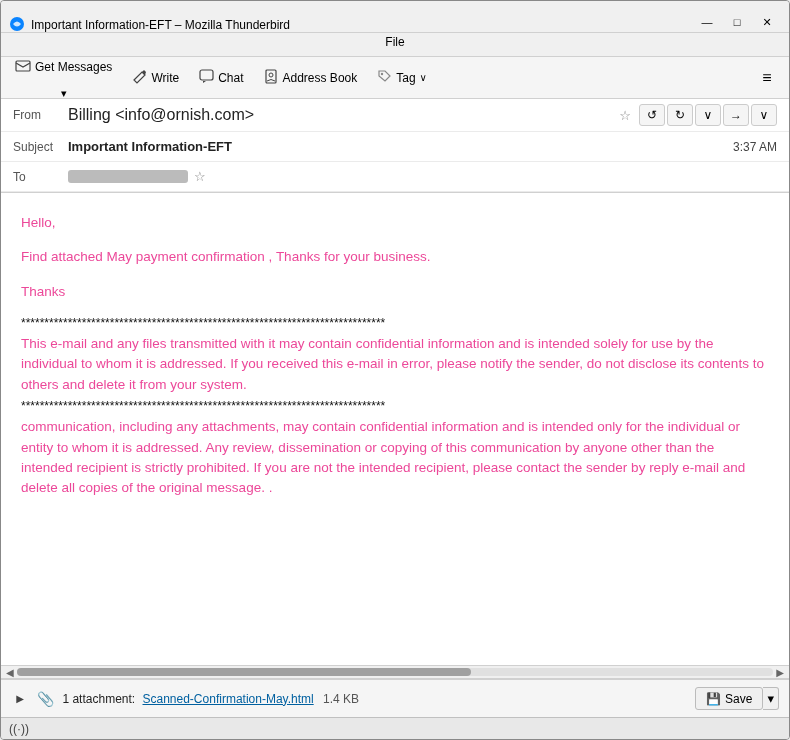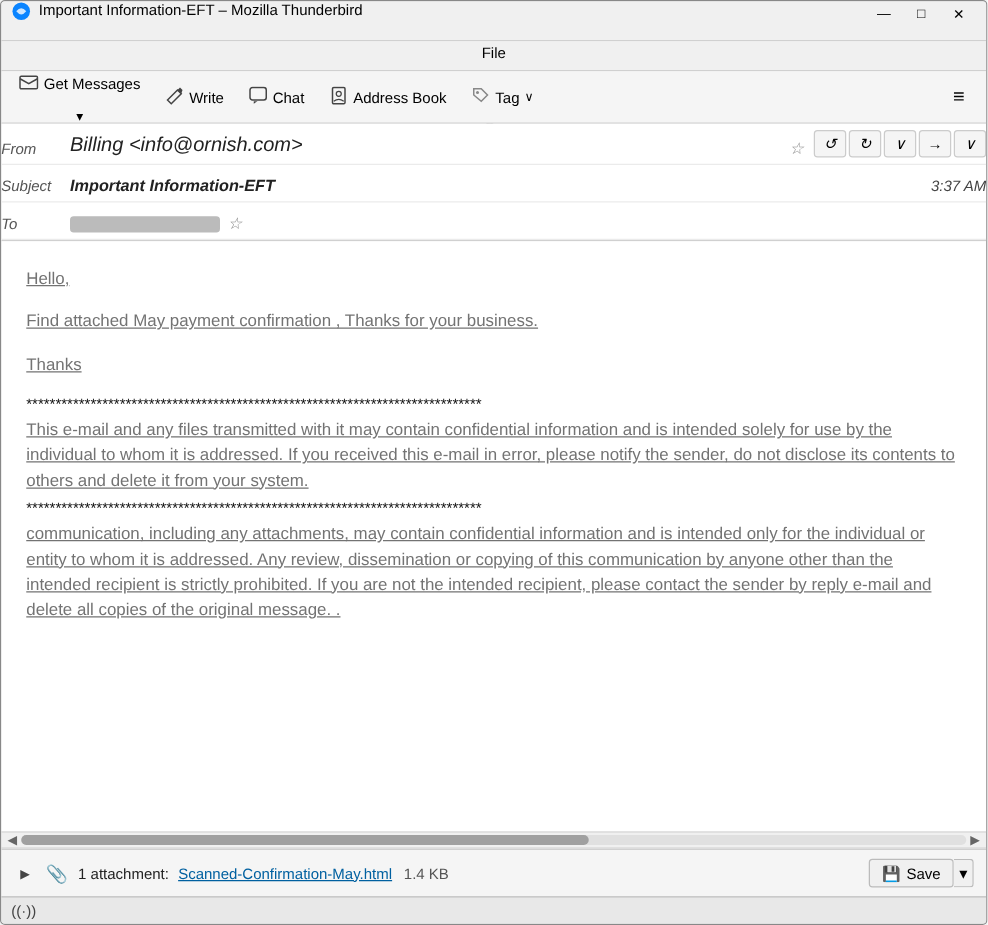--- a/index.html
+++ b/index.html
@@ -10,21 +10,21 @@
       width: 790px;
       height: 740px;
       overflow: hidden;
     }
 
     
     .titlebar {
       background: #f0f0f0;
       height: 32px;
       display: flex;
-      align-items: flex-start;
+      align-items: flex-end;
       padding: 0 8px;
       border-bottom: 1px solid #d0d0d0;
     }
     .titlebar-icon {
       width: 16px;
       height: 16px;
       margin-right: 6px;
       display: flex; align-items: center; justify-content: center;
     }
     .titlebar-title {
@@ -110,25 +110,24 @@
     }
 
     
     .email-header {
       background: #fff;
       border-bottom: 1px solid #d0d0d0;
       padding: 0;
     }
     .header-row {
       display: flex;
-      align-items: flex-end;
-      padding: 5px 0;
+      align-items: center;
+      padding: 5px 12px;
       border-bottom: 1px solid #ebebeb;
       min-height: 30px;
-      font-style: italic;
     }
     .header-label {
       color: #555;
       font-size: 12px;
       width: 55px;
       flex-shrink: 0;
     }
     .header-value {
       flex: 1;
       font-size: 16px;
@@ -177,23 +176,22 @@
       background: #fff;
       padding: 20px 20px 10px 20px;
       flex: 1;
       overflow-y: auto;
       position: relative;
       height: 440px;
     }
     .email-body p {
       margin-bottom: 14px;
       font-size: 13.5px;
-      color: #737373;
+      color: #ec4899;
       line-height: 1.5;
-      text-decoration: underline;
     }
     .email-body .divider-stars {
       font-size: 12px;
       color: #111;
       word-break: break-all;
       overflow-wrap: break-word;
       margin-bottom: 4px;
       line-height: 1.2;
     }
     .watermark {

